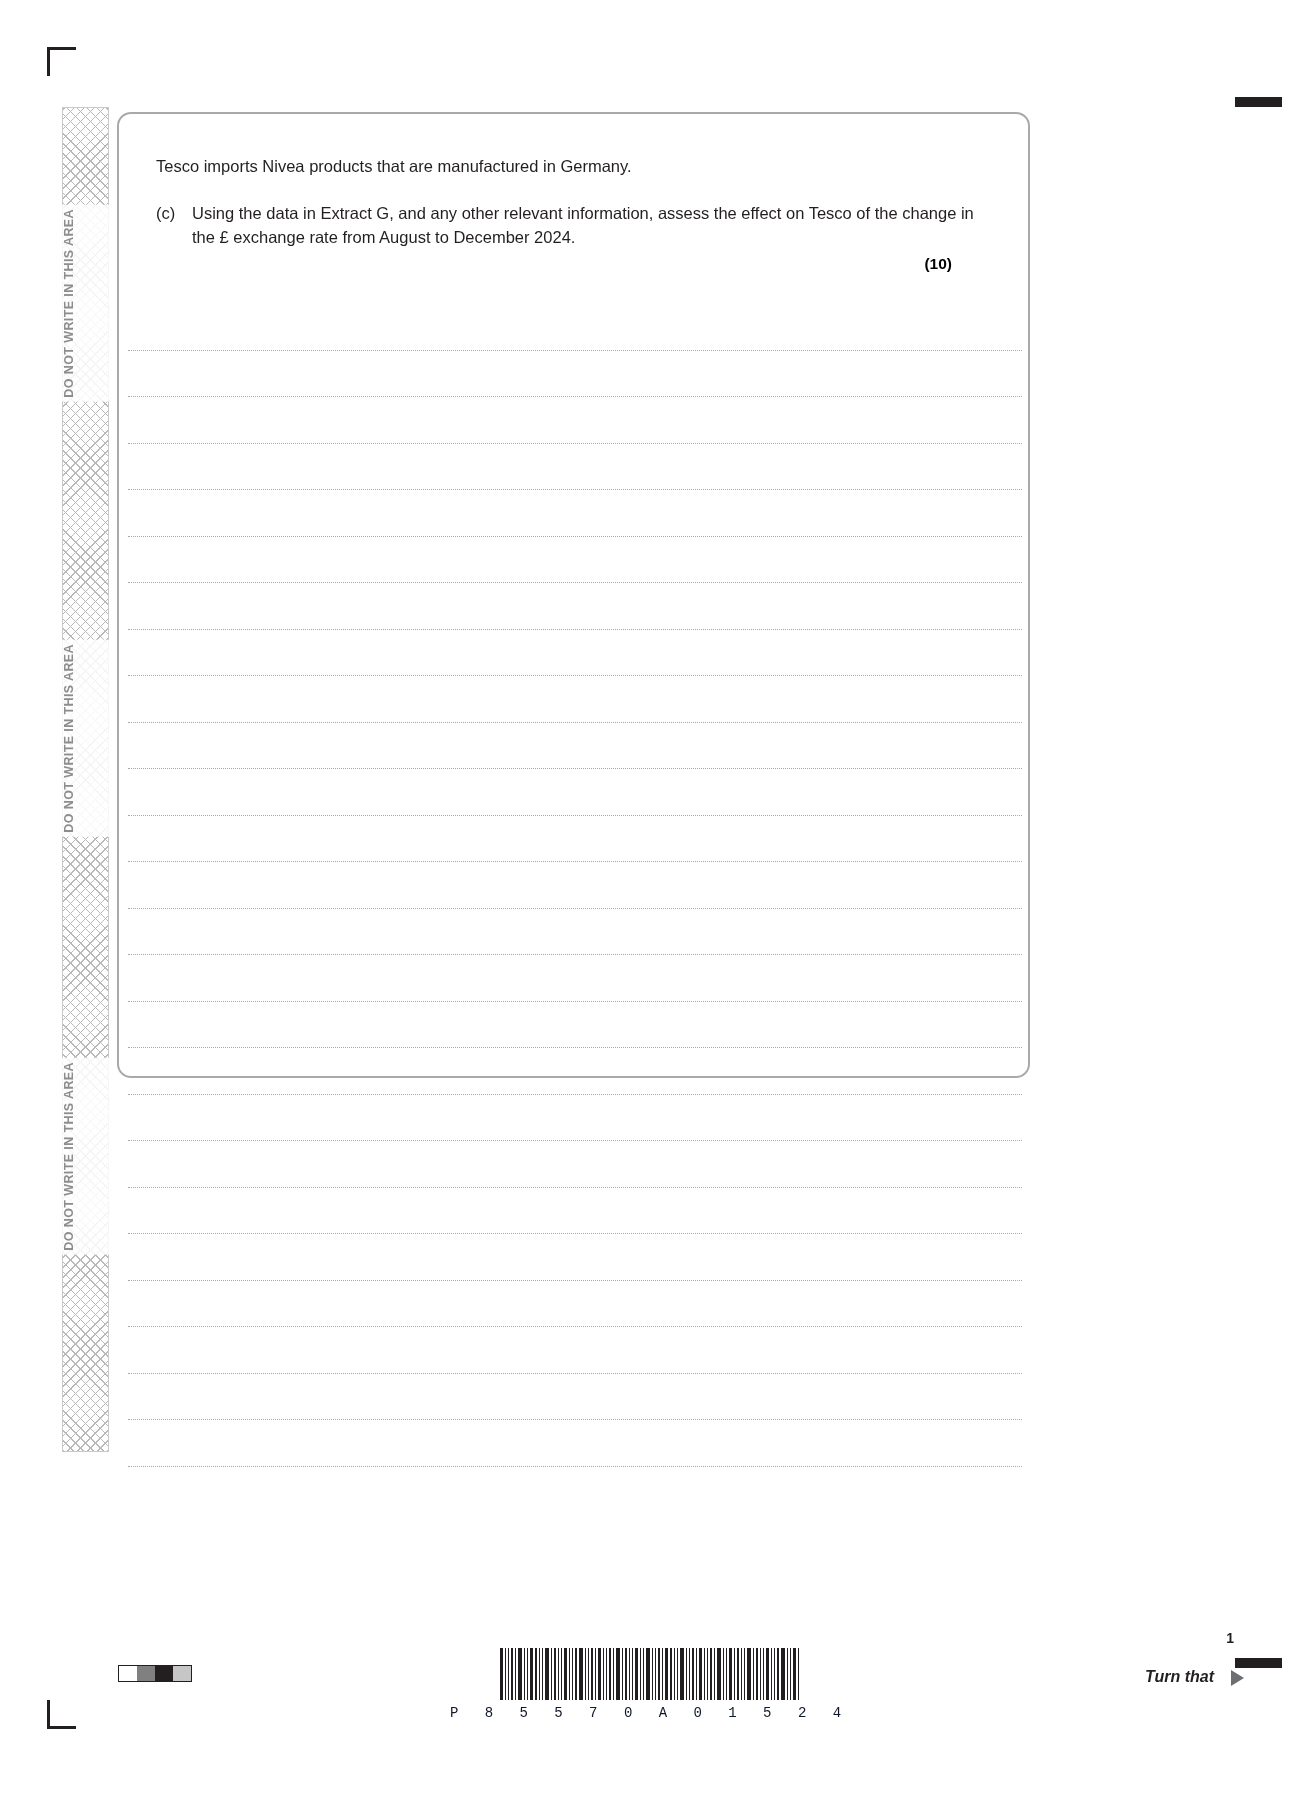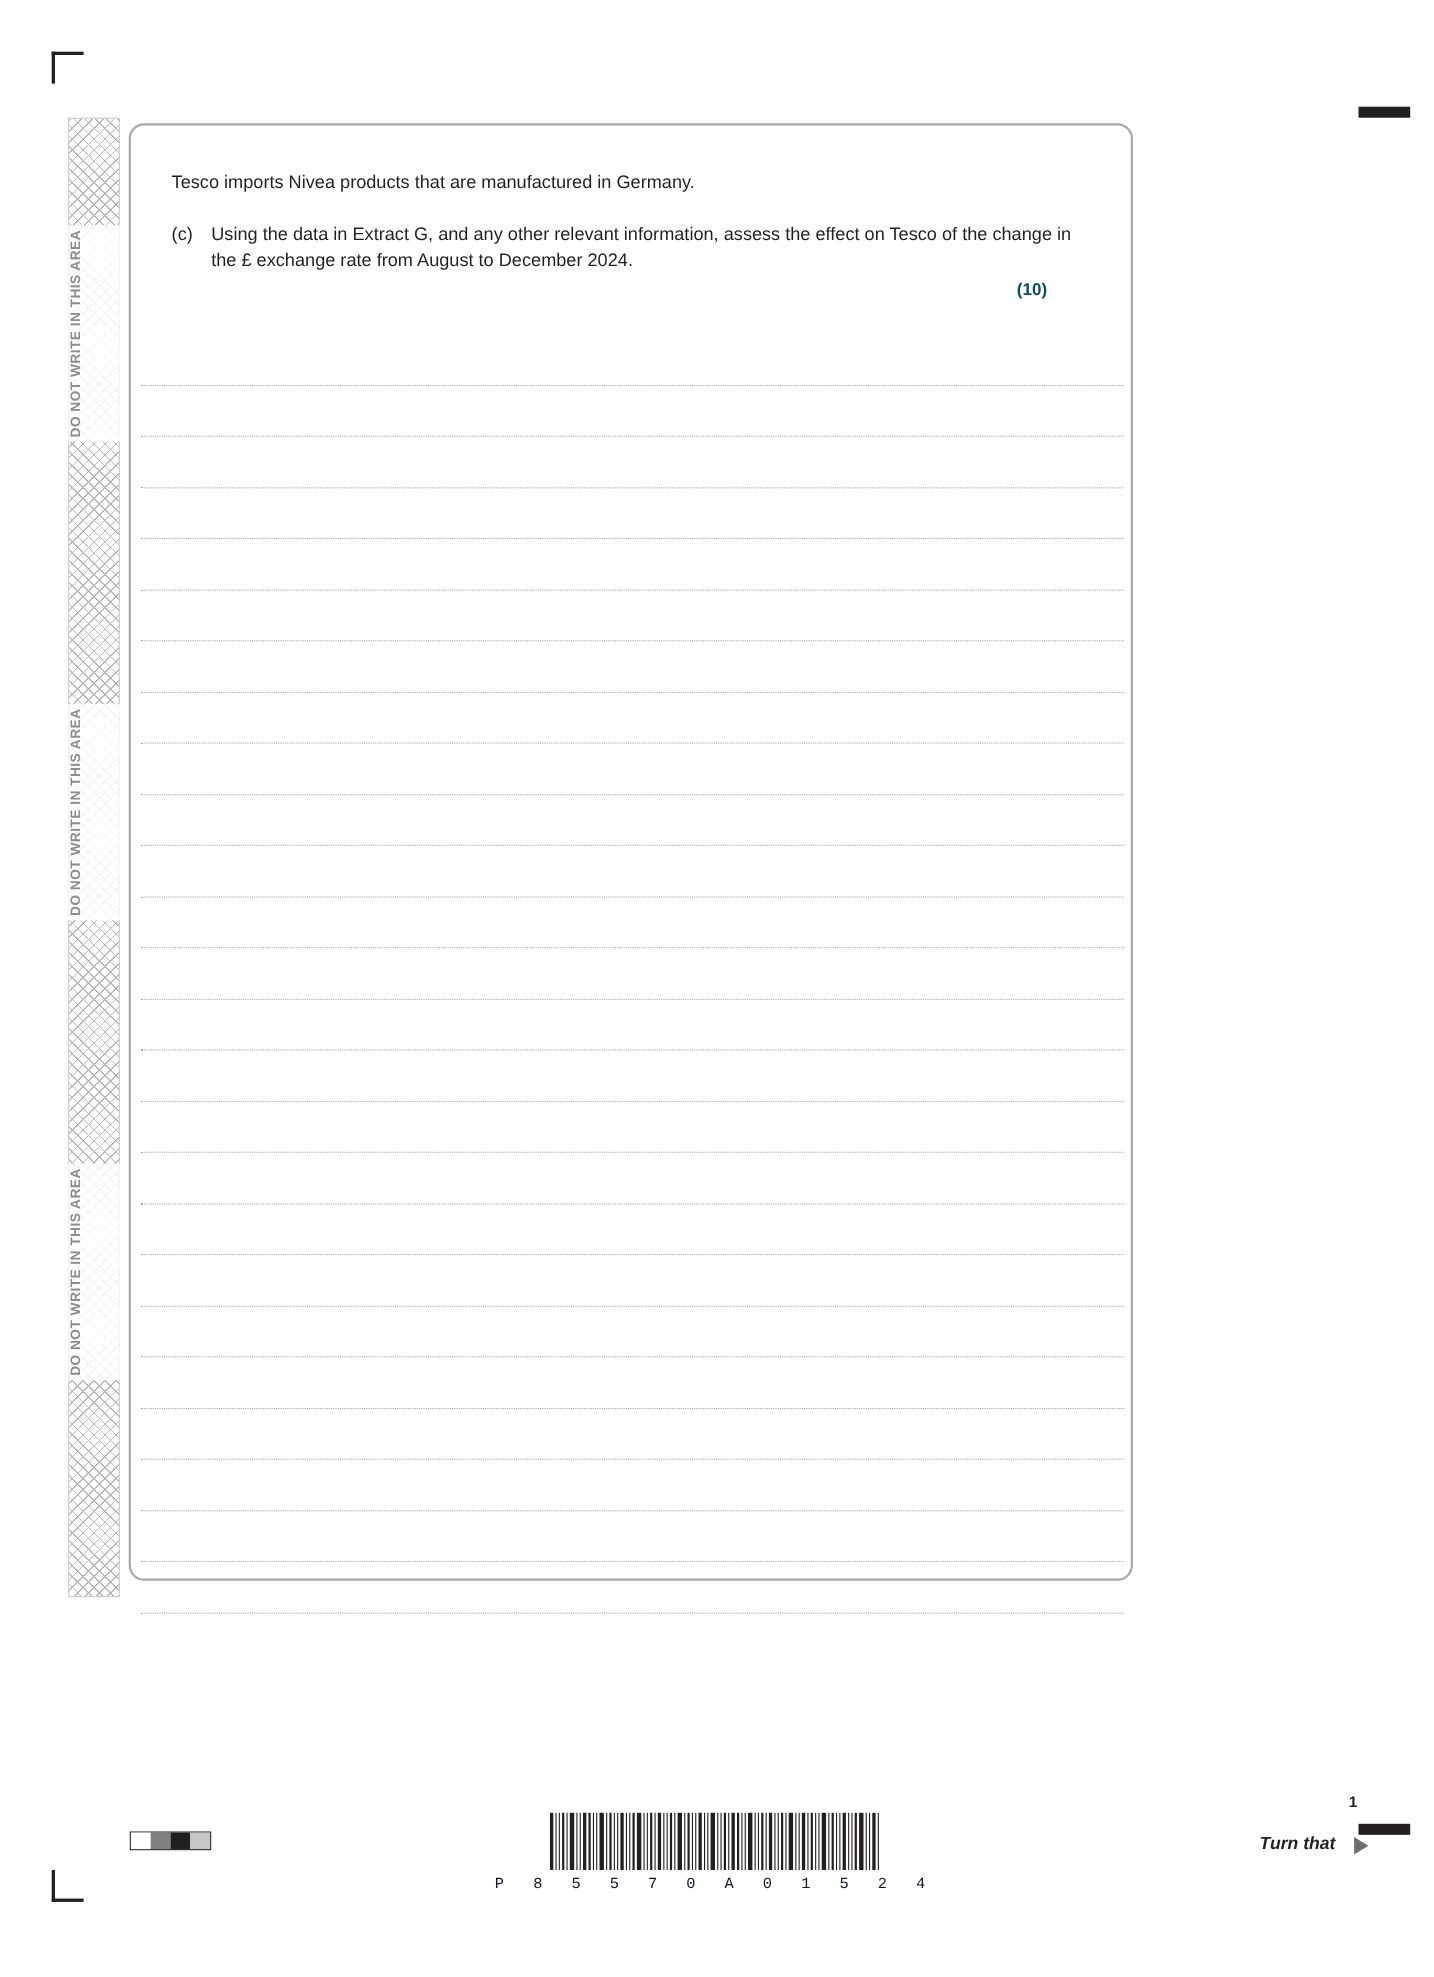--- a/index.html
+++ b/index.html
@@ -78,21 +78,21 @@
   .dnw-1 { top: 205px; }
   .dnw-2 { top: 640px; }
   .dnw-3 { top: 1058px; }
 
   
   .answer-panel {
     position: absolute;
     left: 117px;
     top: 112px;
     width: 913px;
-    height: 1325px;
+    height: 966px;
     border: 2px solid #a7a9ac;
     border-radius: 14px;
     box-sizing: border-box;
     background: #ffffff;
   }
 
   .q-intro {
     position: absolute;
     left: 37px;
     top: 43px;
@@ -116,21 +116,21 @@
   .q-part .body {
     flex: 1 1 auto;
   }
 
   .marks {
     position: absolute;
     right: 76px;
     top: 141px;
     font-size: 15.5px;
     font-weight: bold;
-    color: #0c4a6e;
+    color: #000000;
   }
 
   
   .lines {
     position: absolute;
     left: 9px;
     top: 190px;
     width: 894px;
   }
   .rule {

